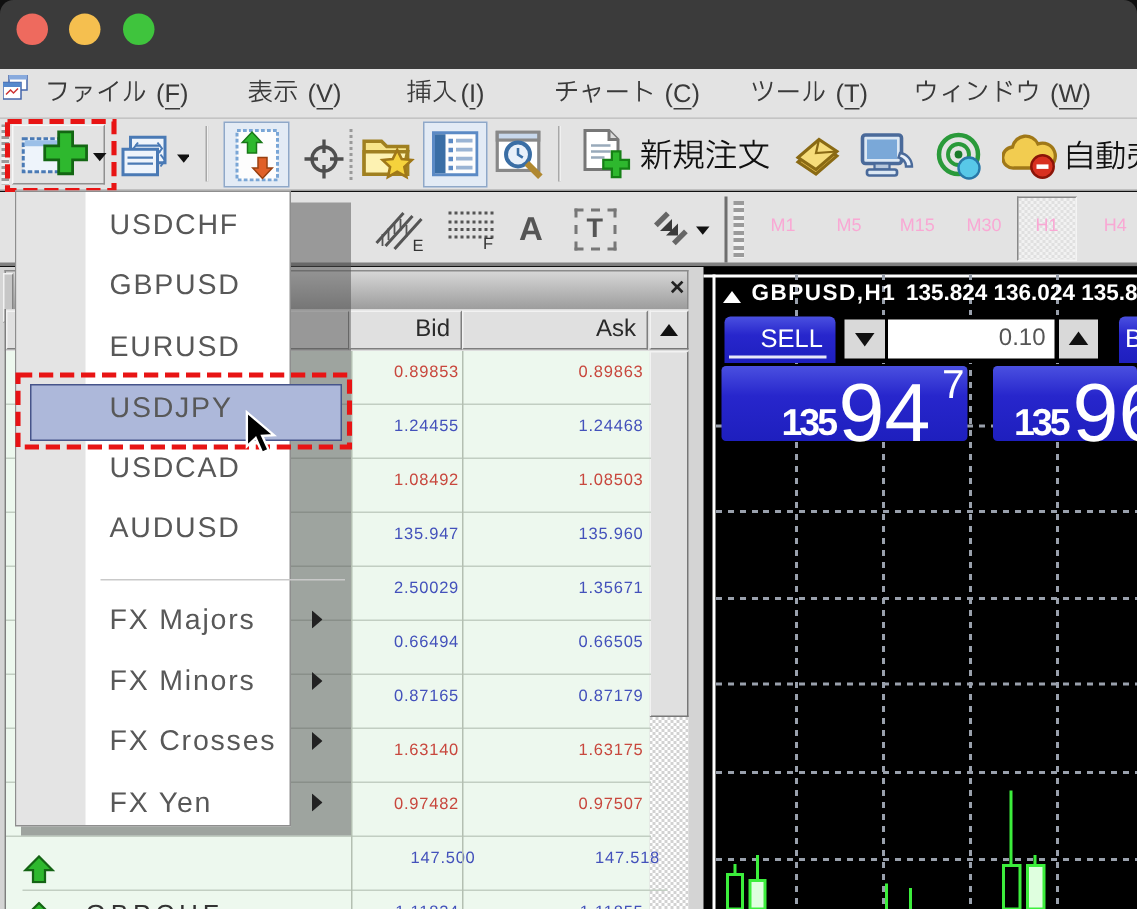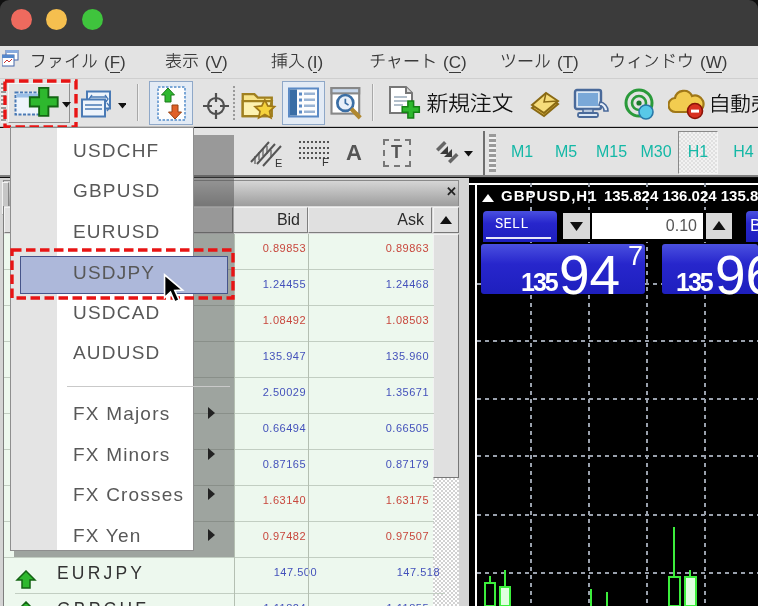--- a/index.html
+++ b/index.html
@@ -11,21 +11,21 @@
 
 #menubar{left:0;top:46px;width:758px;height:33px;background:#e3e3e3;border-bottom:1px solid #cfcfcf;}
 .mlatin{font-size:17px;color:#3a3a3a;top:53px;}
 
 #tb1{left:0;top:79px;width:758px;height:48px;background:#e3e3e3;border-bottom:1px solid #c0c0c0;}
 #tb2{left:0;top:128px;width:758px;height:49px;background:#e3e3e3;border-bottom:2px solid #808080;}
 .grip{width:5px;background:repeating-linear-gradient(180deg,#9a9a9a 0 2px,#f0f0f0 2px 4px);}
 .sep{width:2px;background:#a8a8a8;border-right:1px solid #f0f0f0;}
 .tbtn{border:1px solid;border-color:#f8f8f8 #909090 #909090 #f8f8f8;background:#e3e3e3;}
 .chk{border:1px solid #8fa8c8;background:#e3ebf5;}
-.tf{font-size:16px;color:#14b8a6;top:143px;}
+.tf{font-size:12px;color:#f9a8d4;top:143px;}
 
 #mwtitle{left:3px;top:180px;width:456px;height:26px;background:linear-gradient(180deg,#d6d6d6,#9d9d9d);border:1px solid #8a8a8a;border-bottom:none;}
 #mwhead{left:3px;top:206px;width:456px;height:28px;background:#dcdcdc;border-left:1.5px solid #7e7e7e;}
 .hcell{top:207px;height:26px;background:#e0e0e0;border:1px solid;border-color:#f2f2f2 #7e7e7e #7e7e7e #f2f2f2;font-size:16px;color:#2a2a2a;text-align:right;padding:3px 7px 0 0;}
 #mwrows{left:3px;top:234px;width:430px;height:372px;background:#edf8ee;border-left:1.5px solid #7e7e7e;}
 .mrow{left:0;width:430px;height:36px;border-bottom:1px solid #c2cec2;}
 .pr{position:absolute;top:8px;font-size:11px;letter-spacing:0.5px;text-align:right;}
 .up{color:#4351bb;} .dn{color:#c8473d;}
 
 #sbup{left:433px;top:207px;width:26px;height:26px;}
@@ -299,21 +299,20 @@
       </div>
 <div class="abs mrow" style="top:360px;">
         <span class="pr up" style="right:128px;">1.11824</span>
         <span class="pr up" style="right:5px;">1.11855</span>
       </div>
 <div class="abs" style="left:230px;top:0;width:1px;height:372px;background:#b4bfb2;"></div>
 <div class="abs" style="left:304px;top:0;width:1px;height:372px;background:#b4bfb2;"></div>
 <svg class="abs" style="left:11px;top:336px" width="22" height="19" viewBox="0 0 22 19">
         <path d="M7 18 v-8 h-5 L11 1 l9 9 h-5 v8 z" fill="#2eb82e" stroke="#146414" stroke-width="1.5"></path>
       </svg>
-<div class="abs" style="left:53px;top:329px;font-size:17.5px;color:#333;letter-spacing:3.2px;">EURJPY</div>
 <svg class="abs" style="left:11px;top:367px" width="22" height="19" viewBox="0 0 22 19">
         <path d="M7 18 v-8 h-5 L11 1 l9 9 h-5 v8 z" fill="#2eb82e" stroke="#146414" stroke-width="1.5"></path>
       </svg>
 <div class="abs" style="left:53px;top:365px;font-size:17.5px;color:#333;letter-spacing:3.2px;">GBPCHF</div>
 </div>
 <div class="abs" id="chart">
 <div class="abs" style="left:0;top:5px;width:289px;height:2px;background:#fff;"></div>
 <div class="abs" style="left:6px;top:5px;width:2px;height:423px;background:#fff;"></div>
 <div class="gridv" style="left:61px;"></div>
 <div class="gridv" style="left:119px;"></div>
@@ -324,21 +323,21 @@
 <div class="gridh" style="top:220px;"></div>
 <div class="gridh" style="top:277px;"></div>
 <div class="gridh" style="top:336px;"></div>
 <div class="gridh" style="top:394px;"></div>
 <svg class="abs" style="left:13px;top:16px" width="12" height="8" viewBox="0 0 12 8">
         <path d="M6 0 L12 8 H0 z" fill="#fff"></path>
       </svg>
 <div class="abs wt" style="left:32px;top:9px;font-size:15px;font-weight:bold;letter-spacing:1px;">GBPUSD,H1</div>
 <div class="abs wt" style="left:135px;top:9px;font-size:15px;font-weight:bold;white-space:nowrap;">135.824 136.024 135.82</div>
 <div class="abs blue" style="left:14px;top:33px;width:74px;height:31px;border-radius:4px 4px 0 0;"></div>
-<div class="abs wt" style="left:26px;top:38px;font-size:14px;font-family:Liberation Mono, monospace;">SELL</div>
+<div class="abs wt" style="left:38px;top:38px;font-size:17px;">SELL</div>
 <div class="abs" style="left:17px;top:59px;width:65px;height:2px;background:#e8e8f8;"></div>
 <div class="abs" style="left:91px;top:32px;width:174px;height:32px;background:#000;"></div>
 <div class="abs" style="left:94px;top:35px;width:27px;height:26px;background:#d9d9d9;"><svg width="27" height="26" viewBox="0 0 27 26">
           <path d="M13.5 18 l-6.5 -9 h13 z" fill="#111"></path>
         </svg></div>
 <div class="abs" style="left:123px;top:35px;width:111px;height:26px;background:#fff;font-size:16px;color:#555;text-align:right;padding:4px 6px 0 0;">0.10</div>
 <div class="abs" style="left:237px;top:35px;width:26px;height:26px;background:#d9d9d9;"><svg width="26" height="26" viewBox="0 0 26 26">
           <path d="M13 8 l6.5 9 h-13 z" fill="#111"></path>
         </svg></div>
 <div class="abs blue" style="left:277px;top:33px;width:40px;height:31px;border-radius:4px 4px 0 0;"></div>

